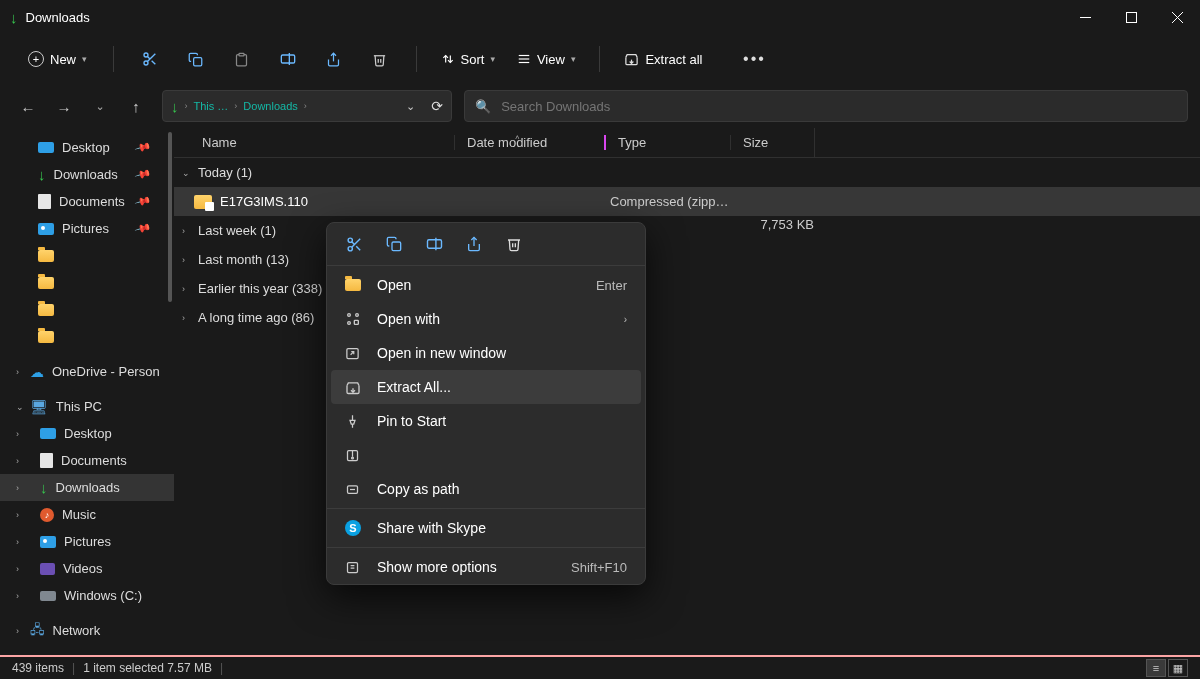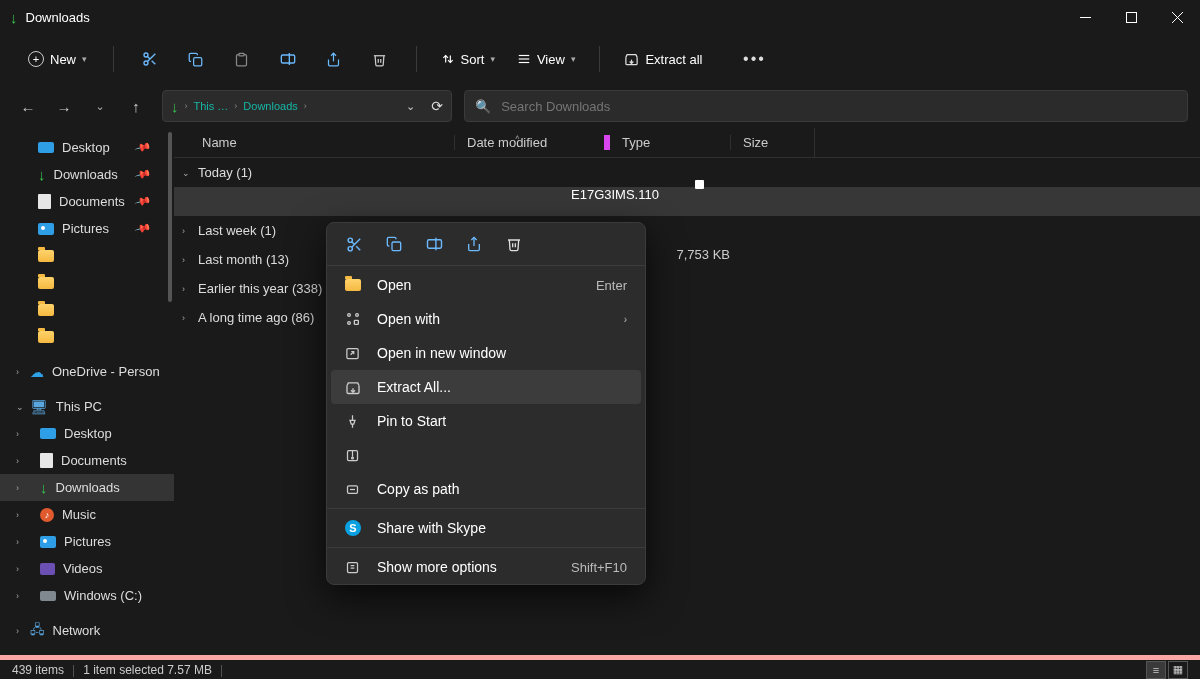--- a/index.html
+++ b/index.html
@@ -51,28 +51,28 @@
   .ifold { display: inline-block; }
   .scrollthumb { position: absolute; right: 2px; top: 4px; width: 4px; height: 170px; background: #555; border-radius: 2px; }
 
   
   .main { flex: 1; background: #1a1a1a; position: relative; overflow: hidden; }
   .colheaders { display: flex; height: 30px; align-items: center; border-bottom: 1px solid #303030; font-size: 13px; color: #ccc; }
   .colheaders > div { padding-left: 12px; }
   .ch-name { width: 280px; padding-left: 28px !important; }
   .ch-date { width: 150px; border-left: 1px solid #303030; position: relative; }
   .ch-date .sortup { position: absolute; top: -2px; left: 60px; font-size: 8px; color: #aaa; }
-  .ch-type { width: 126px; border-left: 6px solid #d946ef; }
+  .ch-type { width: 126px; border-left: 2px solid #d946ef; }
   .ch-size { width: 84px; border-left: 1px solid #303030; }
   .ch-end { border-left: 1px solid #303030; height: 100%; }
 
   .grouprow, .filerow { display: flex; align-items: center; height: 29px; padding-left: 8px; font-size: 13px; }
   .grouprow { color: #ddd; }
   .grouprow .gexp { width: 14px; color: #aaa; font-size: 9px; margin-right: 2px; }
-  .filerow { color: #fff; flex-direction: column; }
+  .filerow { color: #fff; }
   .filerow.sel { background: #373737; }
   .filerow .ficon { width: 18px; height: 14px; margin-left: 12px; margin-right: 8px; background: linear-gradient(#ffd36b,#f5b941); border-radius: 2px; position: relative; }
   .filerow .ficon::after { content: ""; position: absolute; right: -2px; bottom: -2px; width: 9px; height: 9px; background: #fff; border-radius: 1px; }
   .filerow .fname { width: 240px; }
   .filerow .fdate { width: 150px; color: #ccc; }
   .filerow .ftype { width: 126px; color: #ccc; white-space: nowrap; overflow: hidden; text-overflow: ellipsis; }
   .filerow .fsize { width: 78px; color: #ccc; text-align: right; margin-top: 45px; }
 
   
   .ctxmenu { position: absolute; left: 326px; top: 222px; width: 320px; background: #2c2c2c; border: 1px solid #3b3b3b; border-radius: 8px; box-shadow: 0 12px 36px rgba(0,0,0,.7); overflow: hidden; z-index: 50; }
@@ -81,21 +81,21 @@
   .ctxtop .ci.grey { color: #ddd; }
   .ctxsep { height: 1px; background: #3c3c3c; margin: 2px 0; }
   .ctxitem { display: flex; align-items: center; height: 34px; padding: 0 14px; gap: 14px; color: #fff; font-size: 14px; border-radius: 4px; margin: 0 4px; }
   .ctxitem.hover { background: #3c3c3c; }
   .ctxitem .cicn { width: 18px; color: #cfcfcf; display: flex; align-items: center; }
   .ctxitem .clabel { flex: 1; }
   .ctxitem .ckey { color: #bbb; font-size: 13px; text-align: center; }
   .ctxitem .csub { color: #bbb; font-size: 10px; }
 
   
-  .statusbar { height: 24px; background: #1a1a1a; display: flex; align-items: center; padding: 0 12px; font-size: 12px; color: #ccc; border-top: 5px solid #fca5a5; }
+  .statusbar { height: 24px; background: #1a1a1a; display: flex; align-items: center; padding: 0 12px; font-size: 12px; color: #ccc; border-top: 2px solid #fca5a5; }
   .statusbar .ssep { margin: 0 8px; color: #555; }
   .statusbar .spacer { flex: 1; }
   .vbtn { width: 20px; height: 18px; border: 1px solid #555; margin-left: 2px; display: flex; align-items: center; justify-content: center; font-size: 11px; color: #ccc; }
   .vbtn.active { background: #3a3a3a; }
 
   .ic-desktop { width:16px; height:11px; background:#2e9fe6; border-radius:2px; }
   .ic-downloads { color:#36c24d; font-weight:bold; font-size:15px; }
   .ic-doc { width:13px; height:15px; background:#e6e6e6; border-radius:1px; position:relative; }
   .ic-pic { width:16px; height:12px; background:#2e9fe6; border-radius:2px; position:relative; }
   .ic-pic::after{content:"";position:absolute;left:3px;top:3px;width:4px;height:4px;background:#fff;border-radius:50%;}

